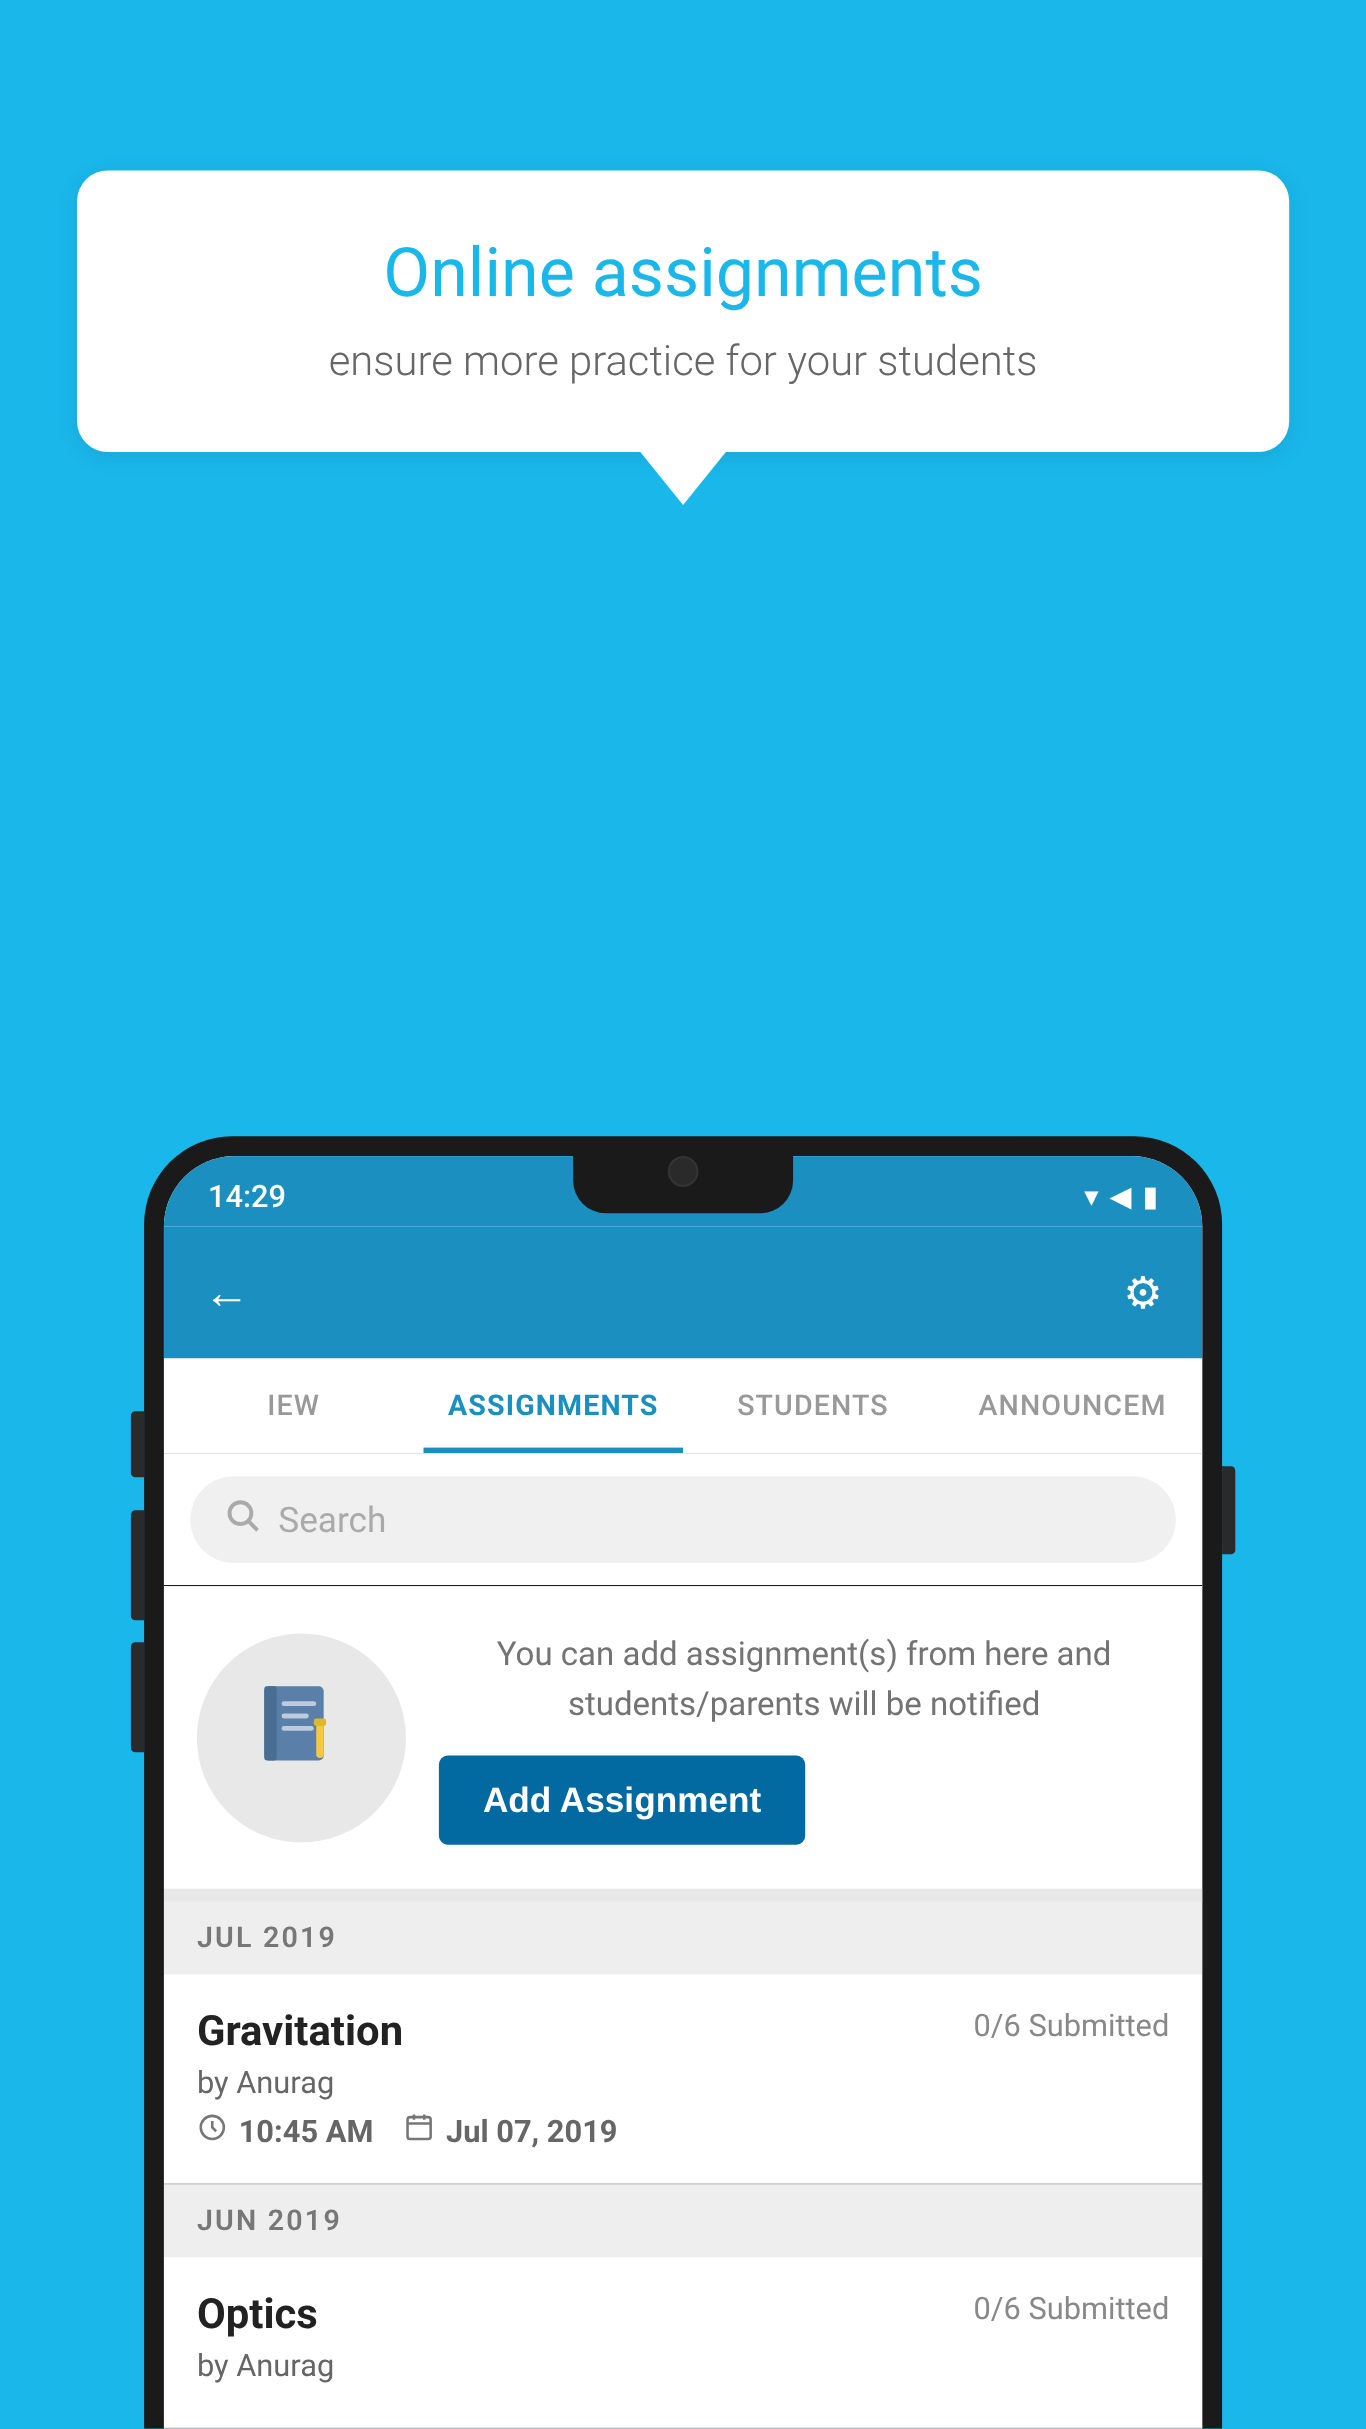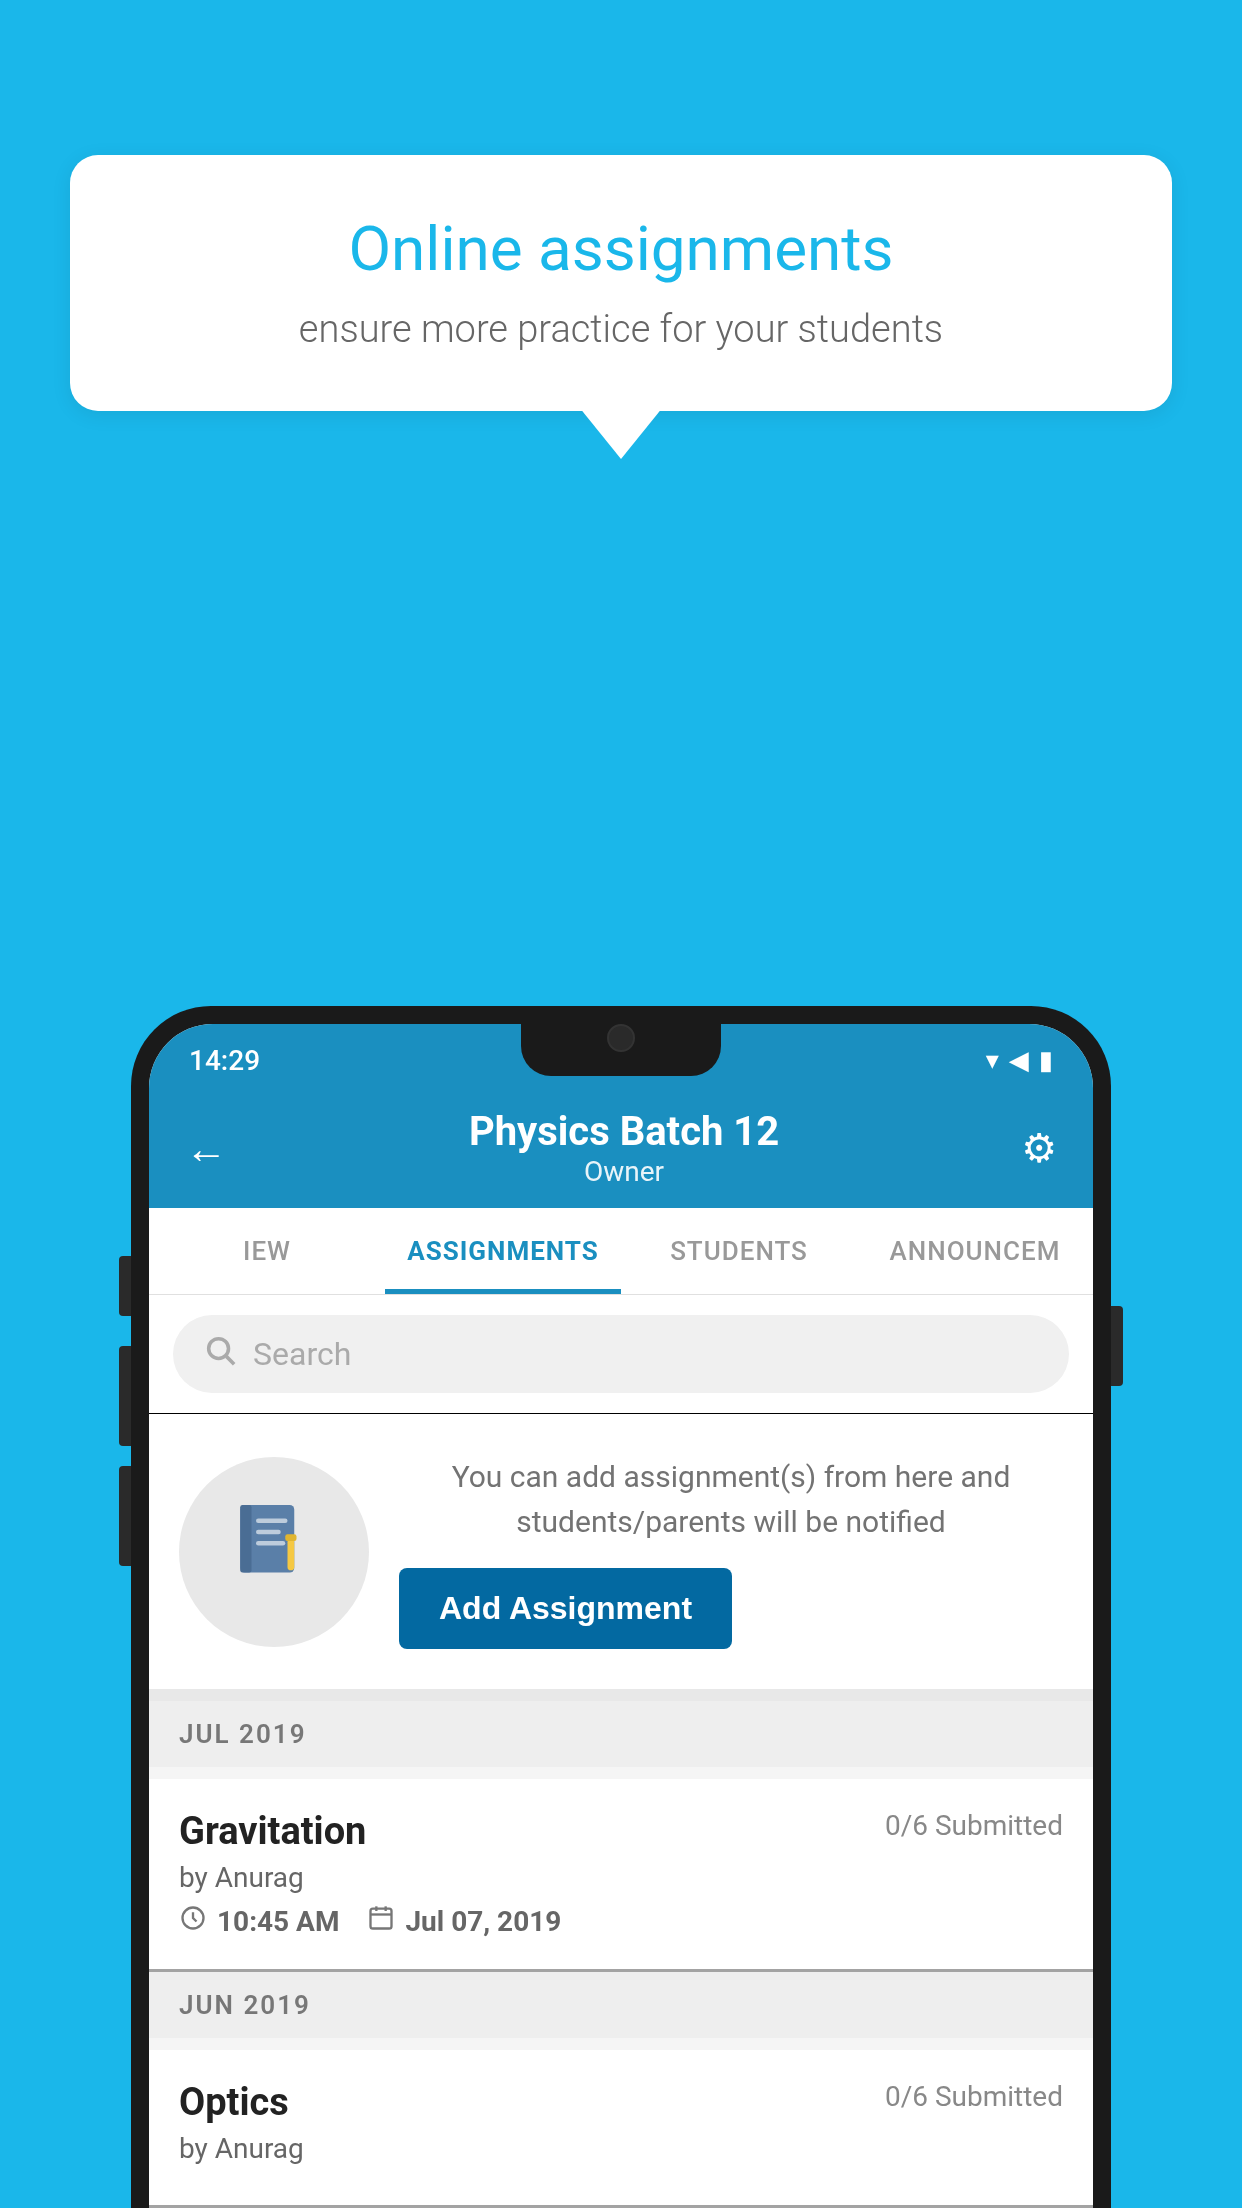--- a/index.html
+++ b/index.html
@@ -290,22 +290,21 @@
       font-size: 26px;
       font-weight: 600;
       color: #777;
       letter-spacing: 2px;
     }
 
     
     .assignment-item {
       background: white;
       padding: 30px 30px;
-      border-bottom: 3px solid #a3a3a3;
-      margin-top: 12px;
+      border-bottom: 1px solid #a3a3a3;
     }
 
     .assignment-row-top {
       display: flex;
       justify-content: space-between;
       align-items: flex-start;
       margin-bottom: 8px;
     }
 
     .assignment-name {
@@ -410,24 +409,20 @@
         <span class="status-time">14:29</span>
         <div class="status-icons">
           <span class="wifi-icon">▾</span>
           <span class="signal-icon">◀</span>
           <span class="battery-icon">▮</span>
         </div>
       </div>
 
       <div class="app-header">
         <span class="header-back">←</span>
-        <div class="header-center">
-          <div class="header-title">Physics Batch 12</div>
-          <div class="header-subtitle">Owner</div>
-        </div>
         <span class="header-settings">⚙</span>
       </div>
 
       <div class="tabs-container">
         <div class="tab-item">
           <span>IEW</span>
         </div>
         <div class="tab-item active">
           <span>ASSIGNMENTS</span>
         </div>

